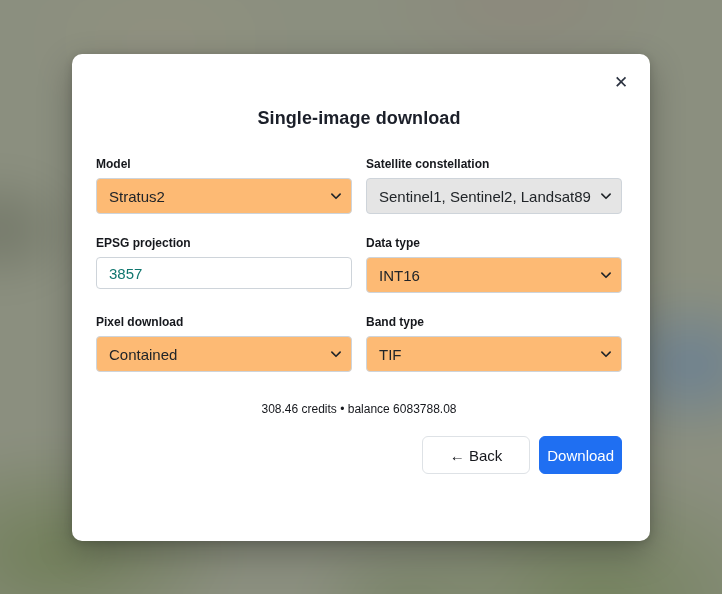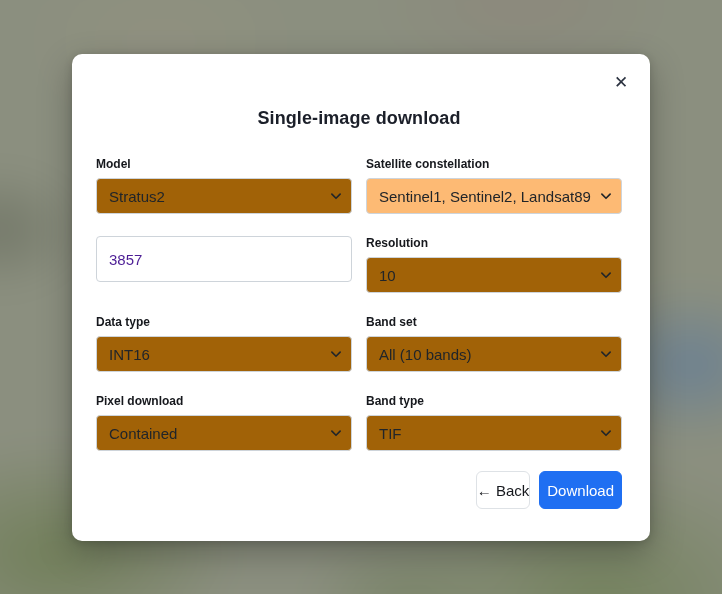--- a/index.html
+++ b/index.html
@@ -71,52 +71,52 @@
     font-weight: 700;
     color: #16181d;
     margin-bottom: 7px;
   }
 
   .control {
     position: relative;
     height: 36px;
     border: 1px solid #ced4da;
     border-radius: 4px;
-    background: #a16207;
+    background: #fdba74;
     display: flex;
     align-items: center;
     padding: 0 30px 0 12px;
     font-size: 15px;
     color: #212529;
     cursor: pointer;
     overflow: hidden;
   }
   .control.disabled {
-    background: #fdba74;
+    background: #e5e5e5;
     cursor: default;
   }
   .control .value {
     white-space: nowrap;
     overflow: hidden;
   }
   .chevron {
     position: absolute;
     right: 9px; top: 50%;
     margin-top: -6px;
     width: 12px; height: 12px;
     pointer-events: none;
   }
 
   input.text-control {
     width: 100%;
-    height: 46px;
+    height: 32px;
     border: 1px solid #ced4da;
     border-radius: 4px;
     font-size: 15px;
-    color: #4c1d95;
+    color: #0f766e;
     padding: 0 12px;
     font-family: inherit;
     outline: none;
     background: #fff;
   }
 
   .credits {
     text-align: center;
     font-size: 12px;
     color: #16181d;
@@ -136,21 +136,21 @@
     font-family: inherit;
     cursor: pointer;
     display: inline-flex;
     align-items: center;
     justify-content: center;
   }
   .btn-back {
     background: #ffffff;
     border: 1px solid #dee2e6;
     color: #16181d;
-    padding: 0 0;
+    padding: 0 27px;
   }
   .btn-download {
     background: #1f6ff2;
     border: 1px solid #1f6ff2;
     color: #ffffff;
     padding: 0 7px;
   }
 </style>
 </head>
 <body>
@@ -177,52 +177,35 @@
       <span class="field-label">Satellite constellation</span>
       <div class="control disabled">
         <span class="value">Sentinel1, Sentinel2, Landsat89</span>
         <svg class="chevron" viewBox="0 0 16 16">
             <path d="M2.5 5.5 L8 11 L13.5 5.5" fill="none" stroke="#212529" stroke-width="2.2" stroke-linecap="round" stroke-linejoin="round"></path>
           </svg>
       </div>
     </div>
 
     <div>
+      <span class="field-label">EPSG projection</span>
       <input class="text-control" type="text" value="3857" style="">
     </div>
 
-    <div>
-      <span class="field-label">Resolution</span>
-      <div class="control">
-        <span class="value">10</span>
-        <svg class="chevron" viewBox="0 0 16 16">
-            <path d="M2.5 5.5 L8 11 L13.5 5.5" fill="none" stroke="#212529" stroke-width="2.2" stroke-linecap="round" stroke-linejoin="round"></path>
-          </svg>
-      </div>
-    </div>
 
     <div>
       <span class="field-label">Data type</span>
       <div class="control">
         <span class="value">INT16</span>
         <svg class="chevron" viewBox="0 0 16 16">
             <path d="M2.5 5.5 L8 11 L13.5 5.5" fill="none" stroke="#212529" stroke-width="2.2" stroke-linecap="round" stroke-linejoin="round"></path>
           </svg>
       </div>
     </div>
 
-    <div>
-      <span class="field-label">Band set</span>
-      <div class="control">
-        <span class="value">All (10 bands)</span>
-        <svg class="chevron" viewBox="0 0 16 16">
-            <path d="M2.5 5.5 L8 11 L13.5 5.5" fill="none" stroke="#212529" stroke-width="2.2" stroke-linecap="round" stroke-linejoin="round"></path>
-          </svg>
-      </div>
-    </div>
 
     <div>
       <span class="field-label">Pixel download</span>
       <div class="control">
         <span class="value">Contained</span>
         <svg class="chevron" viewBox="0 0 16 16">
             <path d="M2.5 5.5 L8 11 L13.5 5.5" fill="none" stroke="#212529" stroke-width="2.2" stroke-linecap="round" stroke-linejoin="round"></path>
           </svg>
       </div>
     </div>
@@ -232,18 +215,19 @@
       <div class="control">
         <span class="value">TIF</span>
         <svg class="chevron" viewBox="0 0 16 16">
             <path d="M2.5 5.5 L8 11 L13.5 5.5" fill="none" stroke="#212529" stroke-width="2.2" stroke-linecap="round" stroke-linejoin="round"></path>
           </svg>
       </div>
     </div>
 
   </div>
 
+  <div class="credits">308.46 credits • balance 6083788.08</div>
 
   <div class="actions">
     <button class="btn btn-back">← Back</button>
     <button class="btn btn-download">Download</button>
   </div>
 </div>
 
 </body></html>

